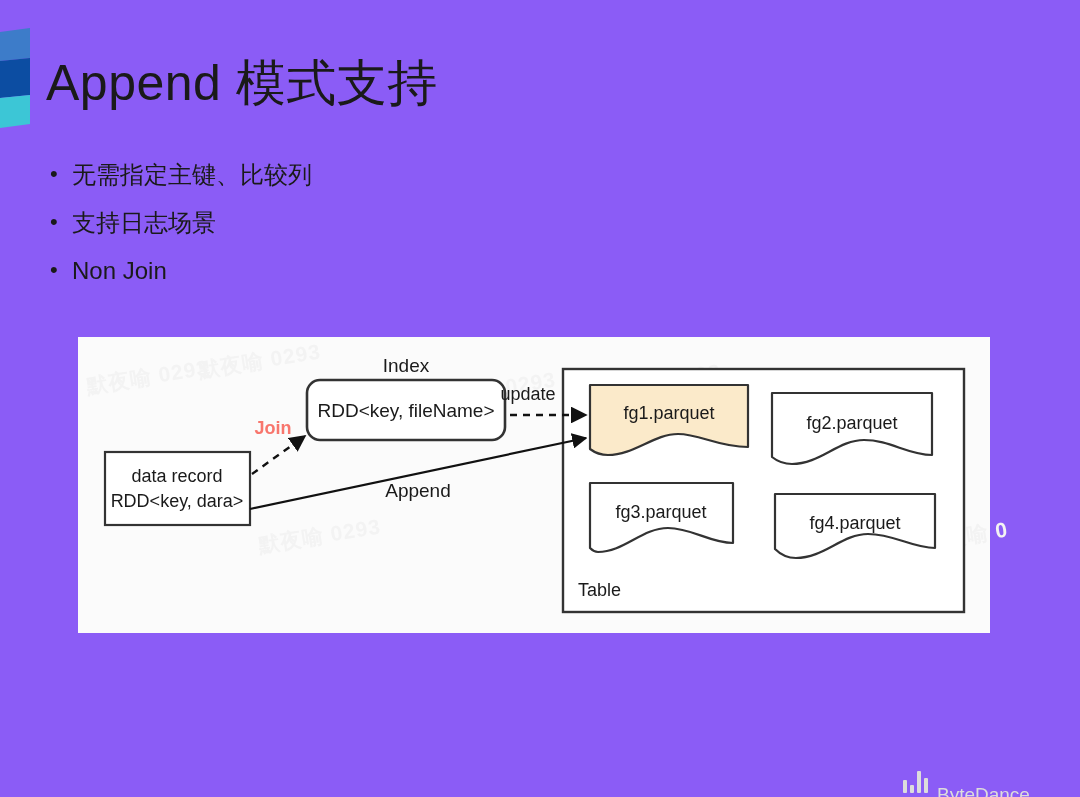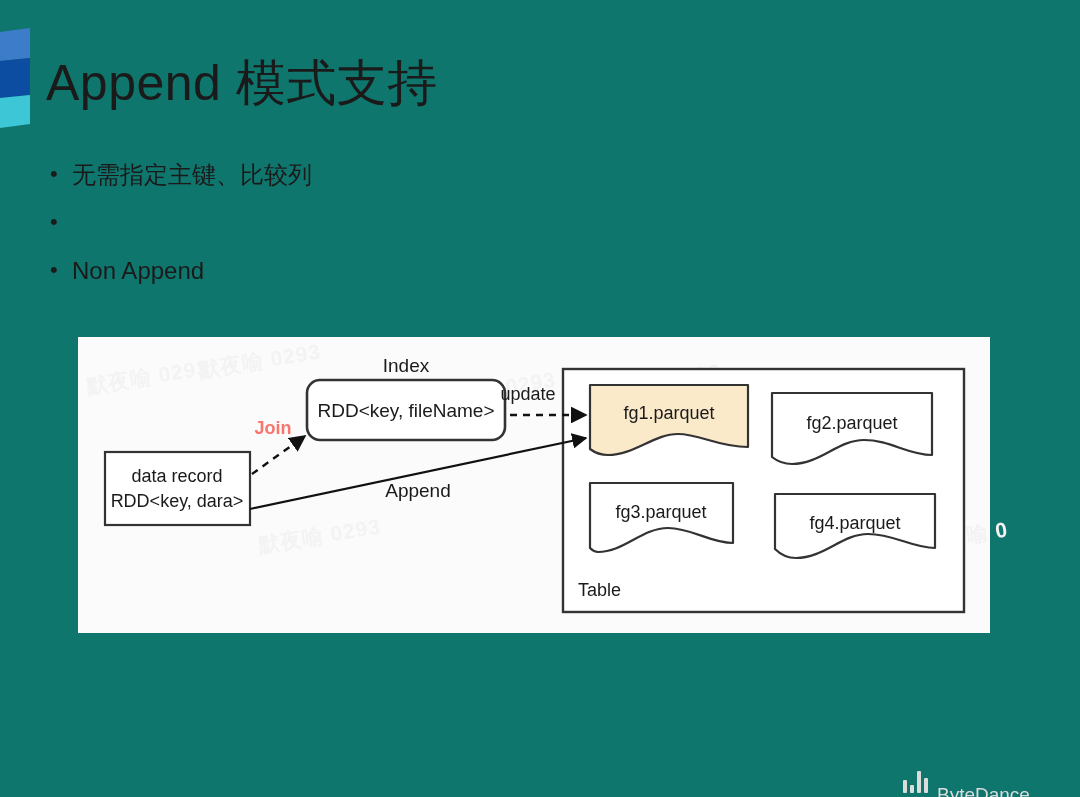--- a/index.html
+++ b/index.html
@@ -8,21 +8,21 @@
     background: #ffffff;
   }
   body {
     font-family: "Liberation Sans", sans-serif;
     -webkit-font-smoothing: antialiased;
   }
   #slide {
     position: relative;
     width: 1080px;
     height: 797px;
-    background: #0f766e;
+    background: #8b5cf6;
     overflow: hidden;
   }
 
   
   .brand-mark {
     position: absolute;
     left: 0px;
     top: 28px;
     width: 36px;
     height: 100px;
@@ -143,24 +143,25 @@
 
   <div class="slide-title">Append 模式支持</div>
 
   <div class="bullet-list">
     <div class="bullet-row">
       <span class="bullet-dot">•</span>
       <span class="bullet-text">无需指定主键、比较列</span>
     </div>
     <div class="bullet-row">
       <span class="bullet-dot">•</span>
+      <span class="bullet-text">支持日志场景</span>
     </div>
     <div class="bullet-row">
       <span class="bullet-dot">•</span>
-      <span class="bullet-text">Non Append</span>
+      <span class="bullet-text">Non Join</span>
     </div>
   </div>
 
   <div class="diagram-panel">
 
     <div class="wm" style="left:8px;  top:26px;">默夜喻 0293</div>
     <div class="wm" style="left:120px; top:10px;">默夜喻 0293</div>
     <div class="wm" style="left:355px; top:38px;">默夜喻 0293</div>
     <div class="wm" style="left:180px; top:185px;">默夜喻 0293</div>
     <div class="wm" style="left:520px; top:30px;">默夜喻 0293</div>

